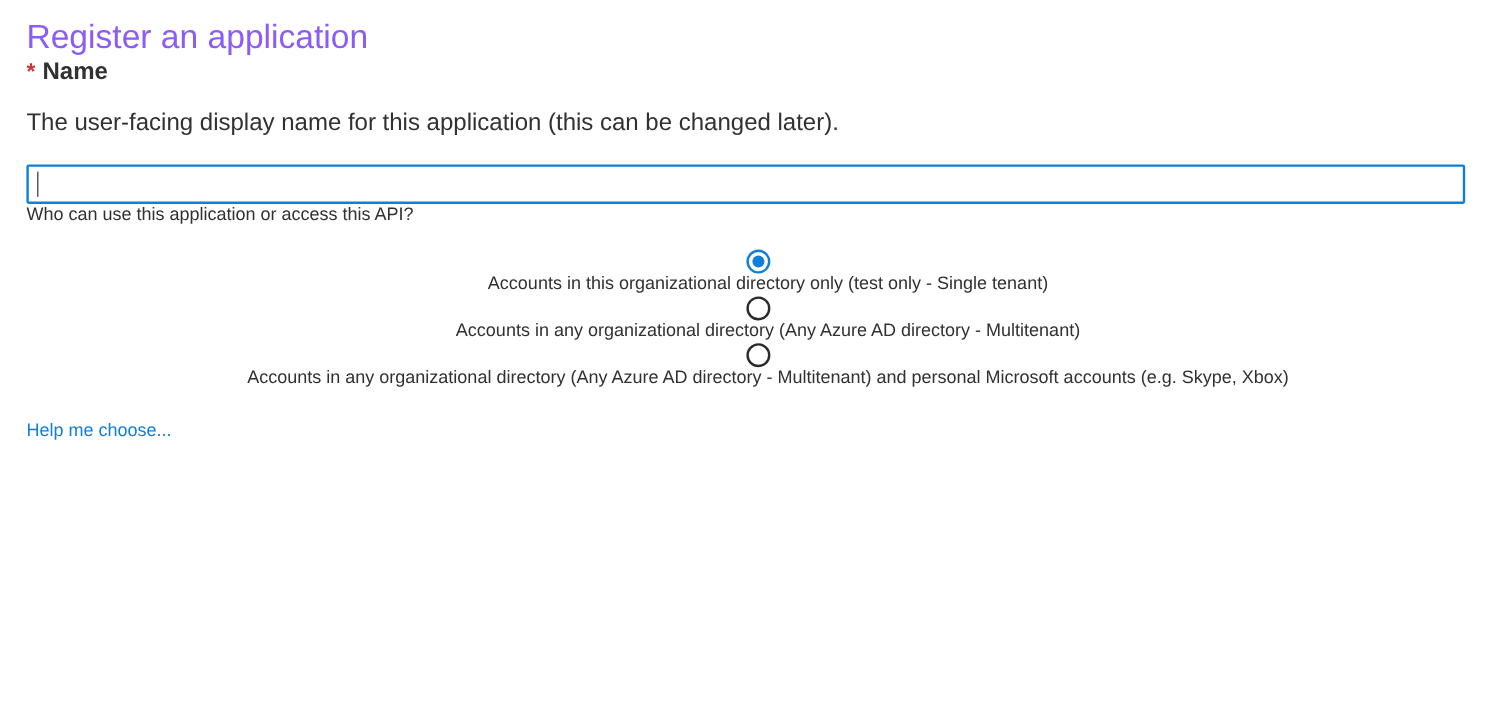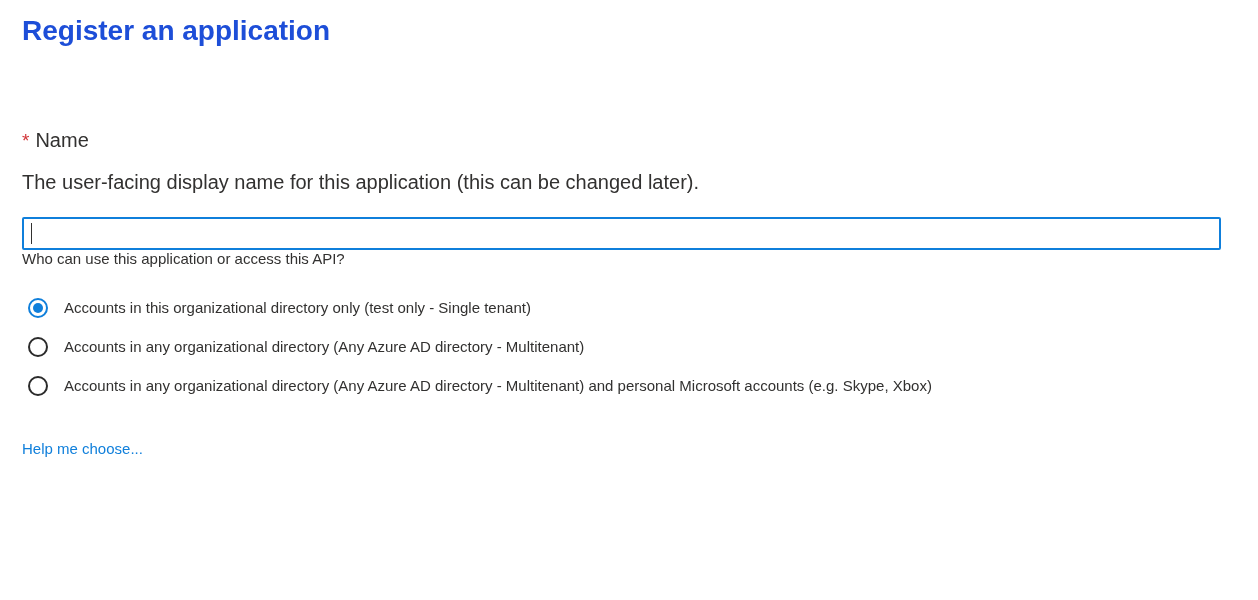--- a/index.html
+++ b/index.html
@@ -10,28 +10,27 @@
     font-family: "Liberation Sans", "DejaVu Sans", sans-serif;
     color: #323130;
     overflow: hidden;
   }
   .page {
     padding: 14px 22px 0 22px;
   }
   .page-title {
     font-size: 28px;
     line-height: 34px;
-    font-weight: 700;
-    color: #1d4ed8;
+    font-weight: 400;
+    color: #8b5cf6;
   }
   .field-label-row {
-    margin-top: 80px;
     font-size: 20px;
     line-height: 24px;
-    font-weight: 400;
+    font-weight: 700;
     color: #323130;
   }
   .required-marker {
     color: #d13438;
     margin-right: 6px;
     font-size: 19px;
   }
   .helper-text {
     margin-top: 20px;
     font-size: 20px;
@@ -79,20 +78,21 @@
   }
   .radio-group {
     margin-top: 20px;
   }
   .radio-row {
     display: flex;
     align-items: center;
     height: 39px;
     padding-left: 6px;
     cursor: pointer;
+    flex-direction: column;
   }
   .radio-circle {
     flex: 0 0 auto;
     width: 20px;
     height: 20px;
     border-radius: 50%;
     border: 2px solid #2b2b2b;
     display: flex;
     align-items: center;
     justify-content: center;
@@ -109,21 +109,21 @@
     background: #0f7fdb;
   }
   .radio-label {
     margin-left: 16px;
     font-size: 15px;
     line-height: 18px;
     color: #323130;
   }
   .help-link {
     display: inline-block;
-    margin-top: 34px;
+    margin-top: 24px;
     font-size: 15px;
     line-height: 20px;
     color: #0f7fdb;
     text-decoration: none;
     cursor: pointer;
   }
 </style>
 </head>
 <body>
 

